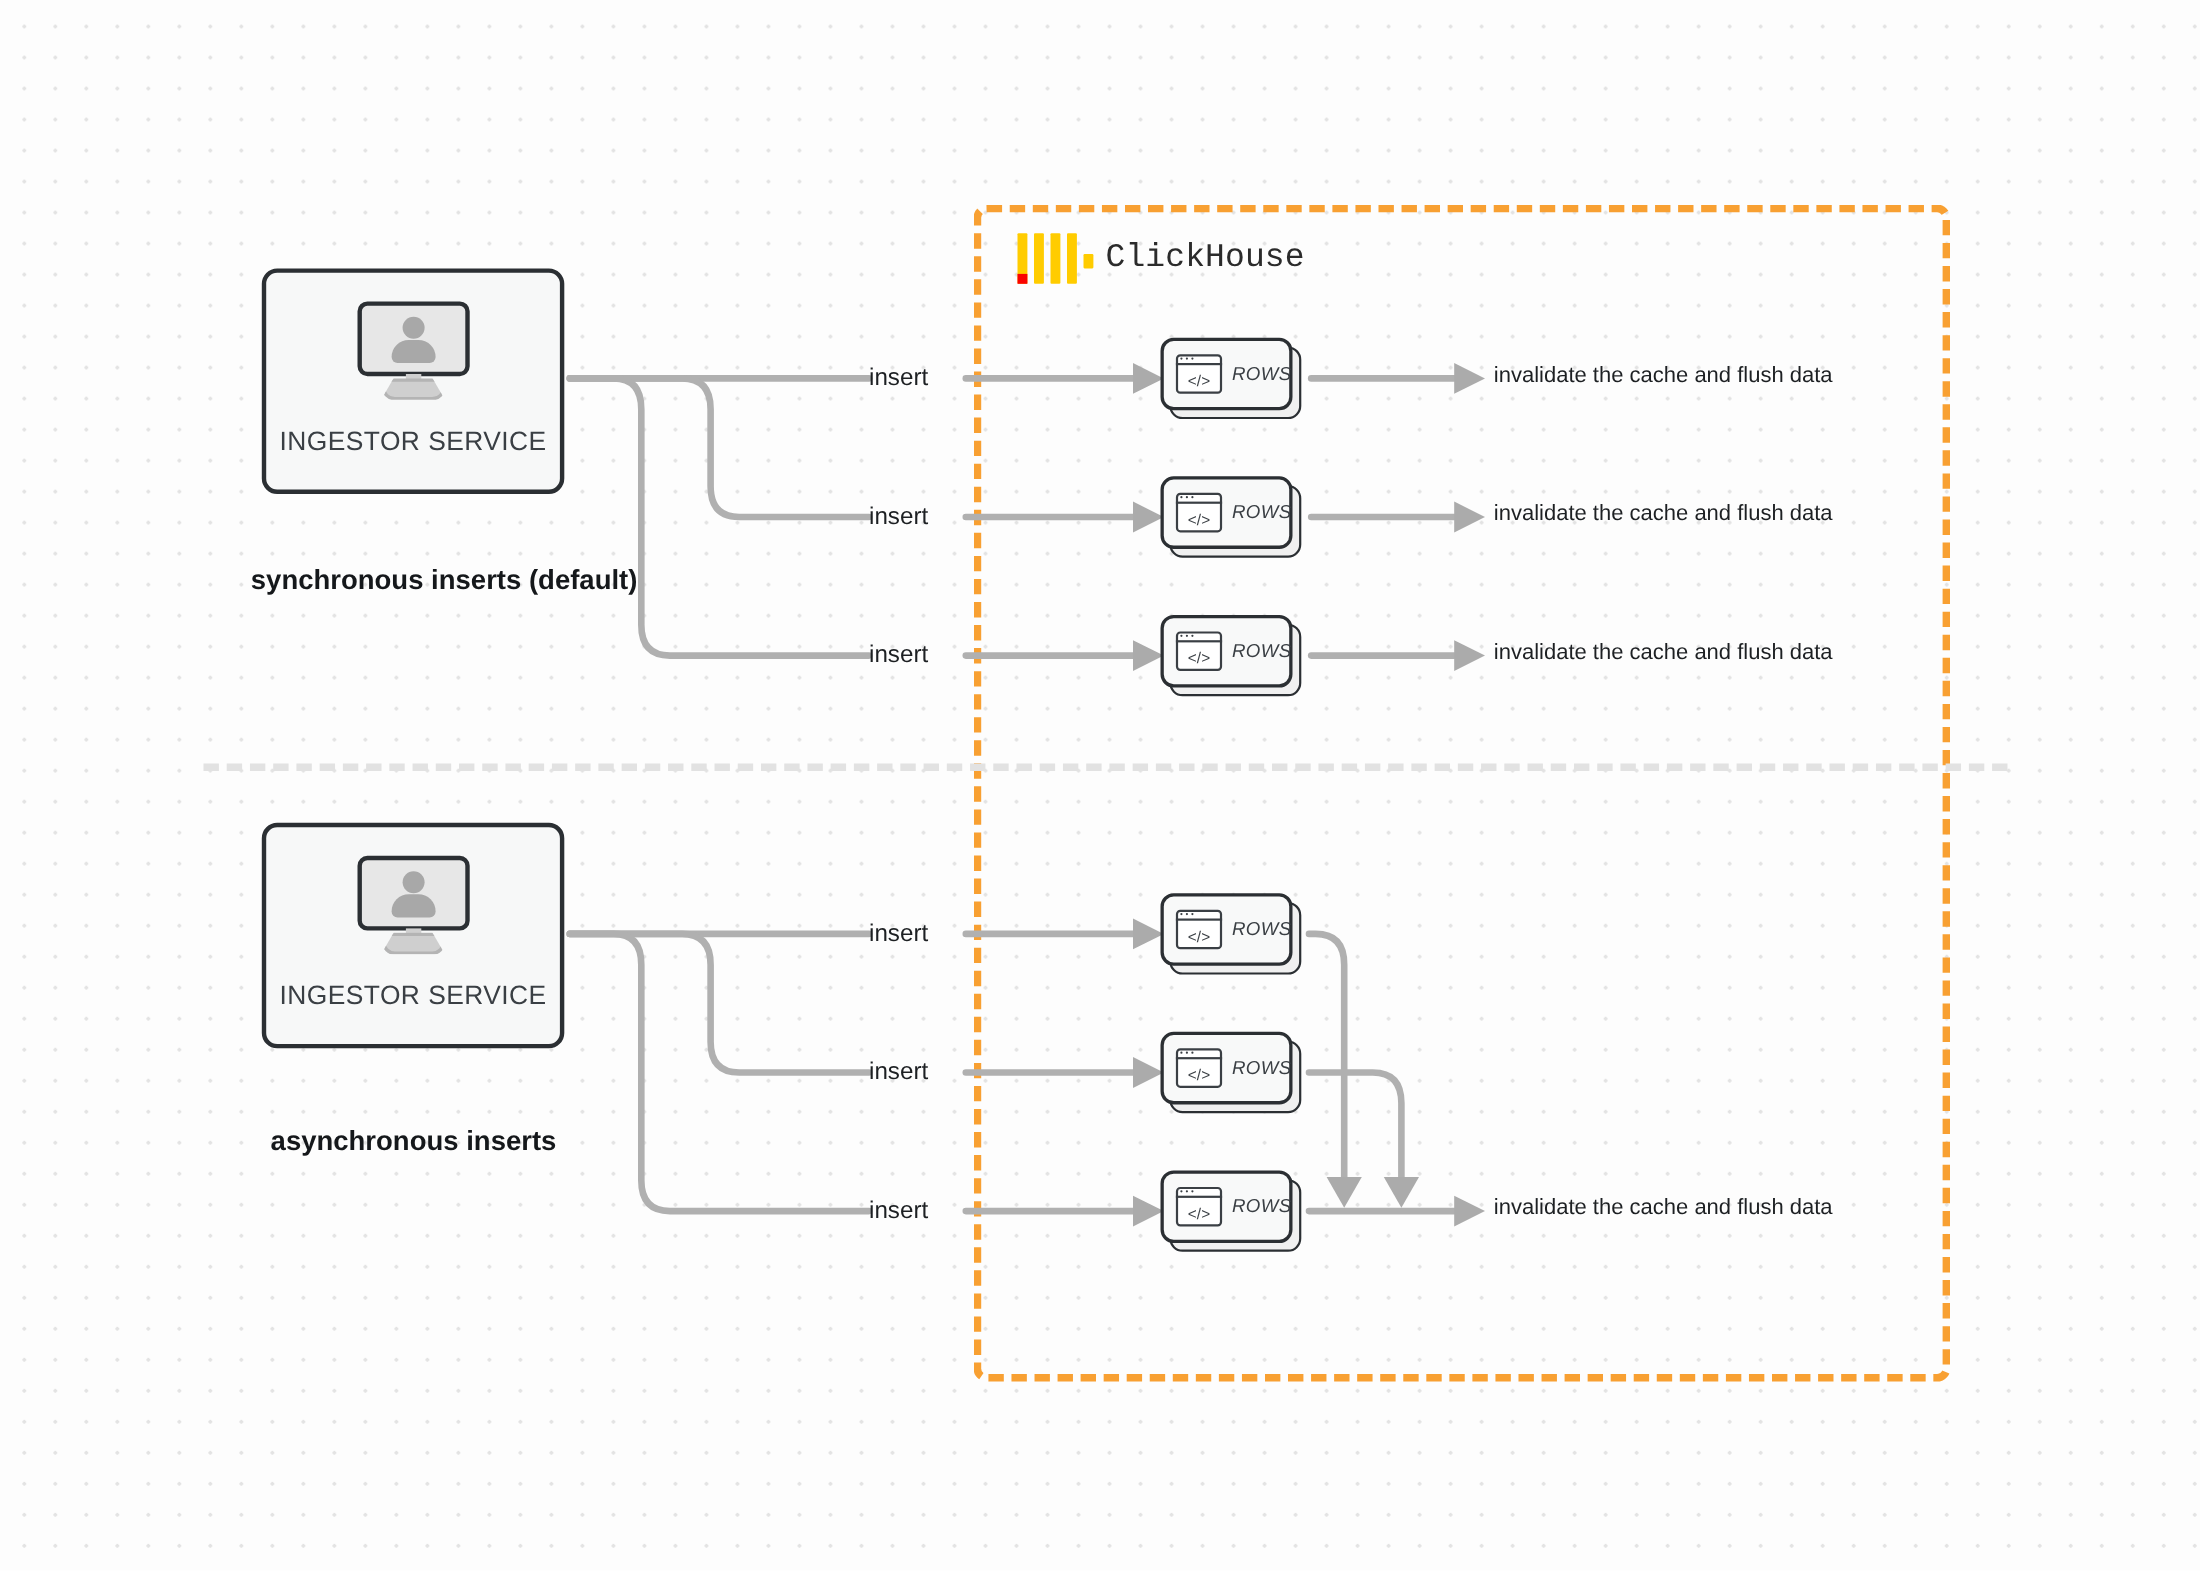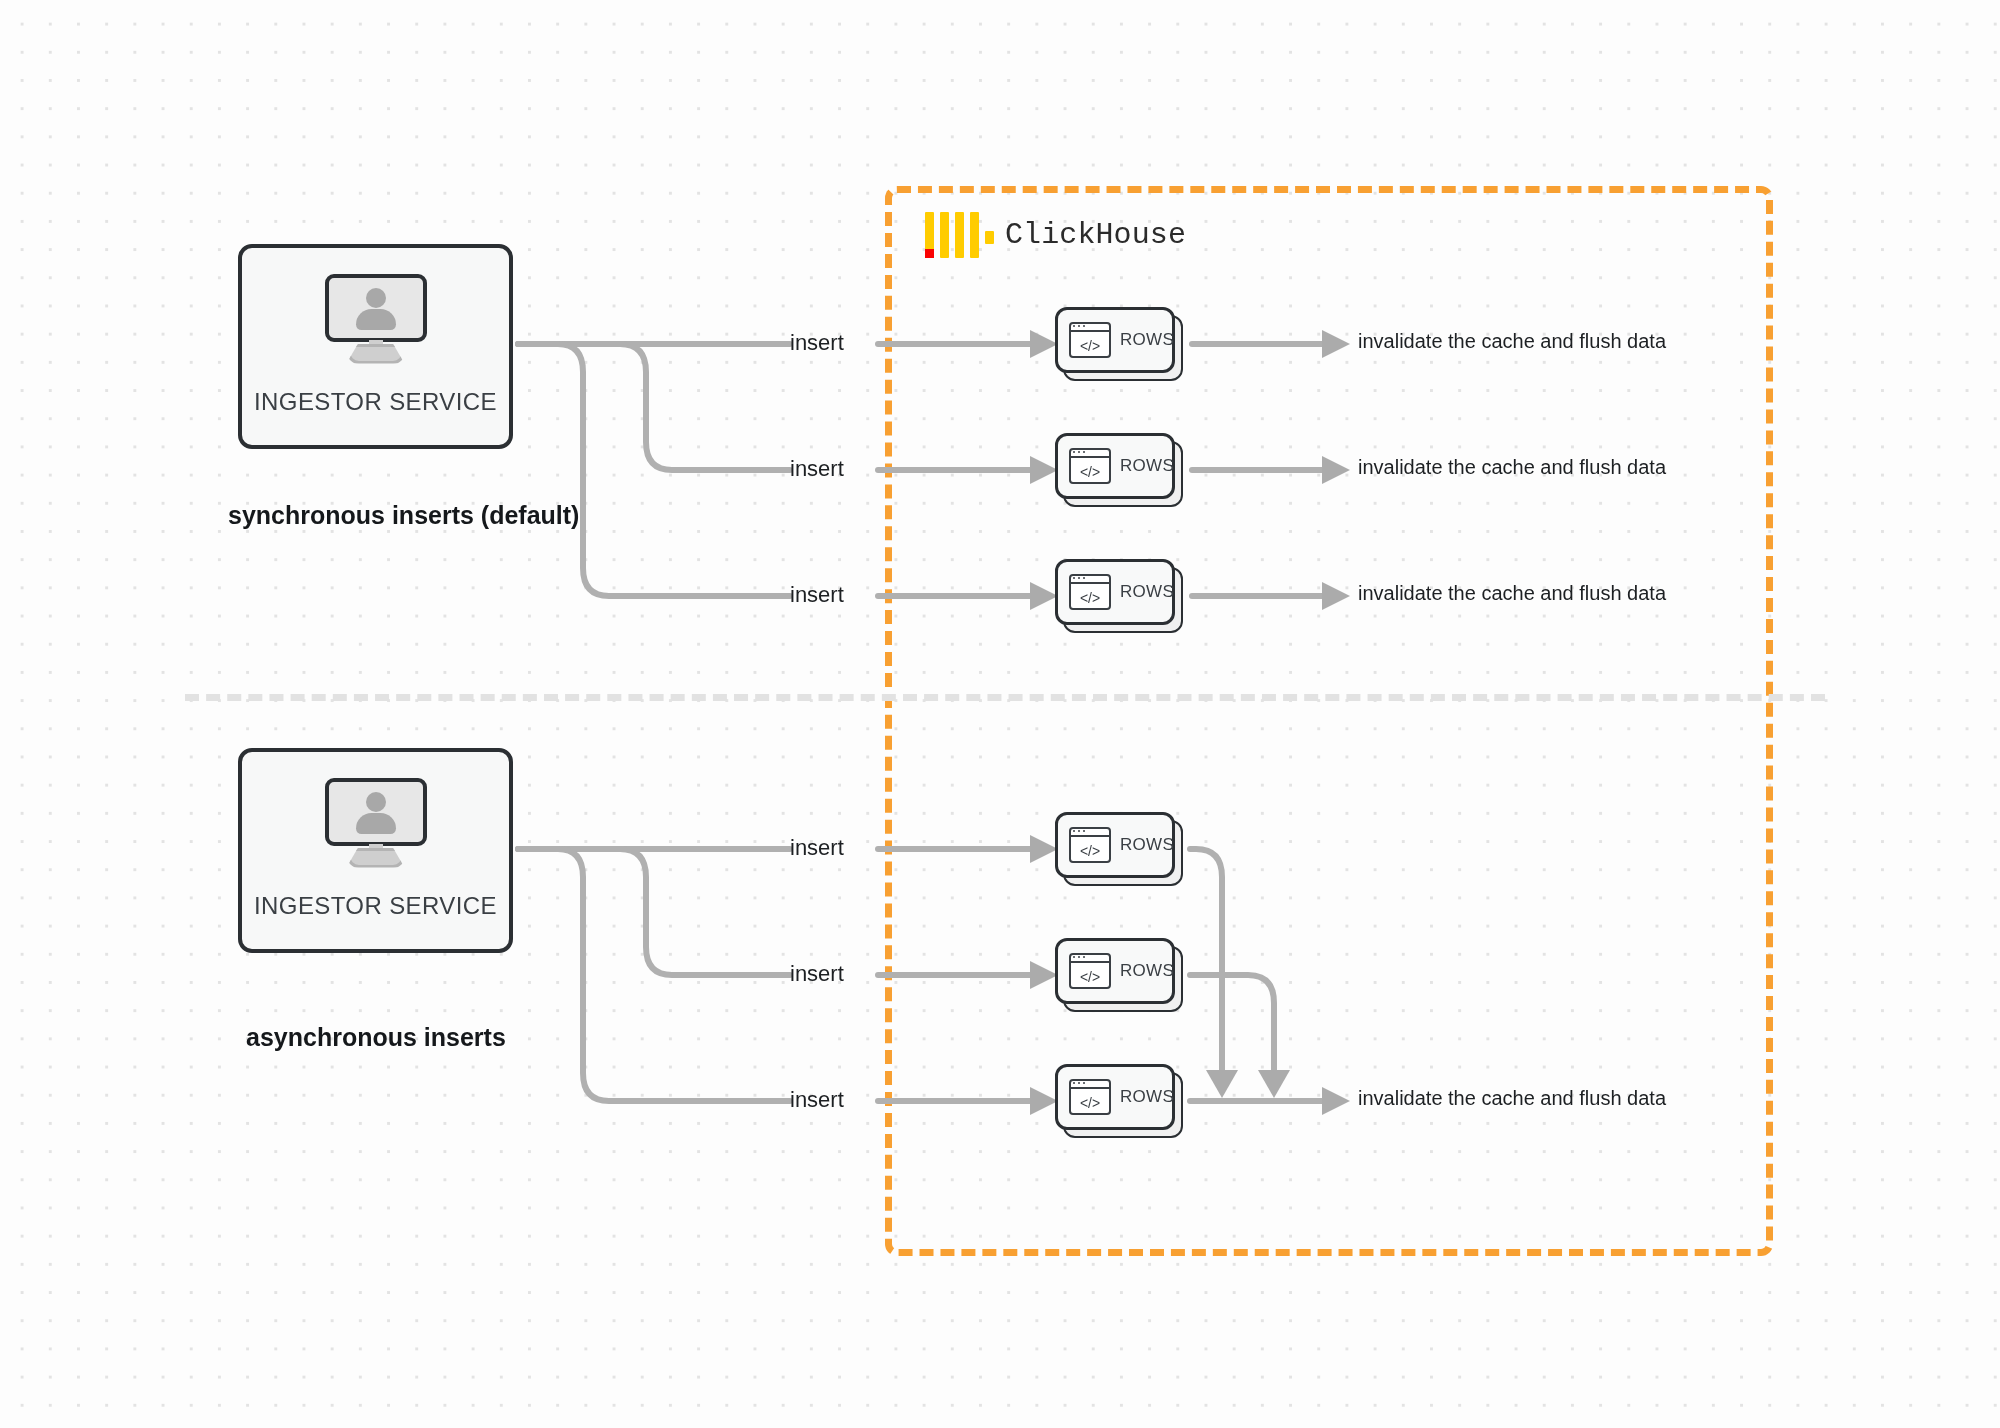--- a/index.html
+++ b/index.html
@@ -153,21 +153,21 @@
     border-bottom: 2px solid #3a3f44;
     display: flex; align-items: center; gap: 2.5px; padding-left: 3.5px;
   }
   .win-icon .dot { width: 2.5px; height: 2.5px; border-radius: 50%; background: #3a3f44; }
   .win-icon .code {
     position: absolute; left: 0; right: 0; top: 11px; bottom: 0;
     display: flex; align-items: center; justify-content: center;
     font-size: 14px; color: #3a3f44; font-family: "Liberation Sans", sans-serif;
   }
   .rows-card .rows-text {
-    font-size: 17px; color: #3a3f44; letter-spacing: .3px;
+    font-size: 17px; font-style: italic; color: #3a3f44; letter-spacing: .3px;
   }
 
   
   .edge-label {
     position: absolute;
     font-size: 20px; color: #1d2023;
     white-space: nowrap;
     z-index: 5;
   }
   .edge-label.insert { font-size: 22px; color: #1d2023; }
@@ -202,21 +202,21 @@
     <span class="monitor">
       <span class="screen"></span>
       <span class="head"></span>
       <span class="body"></span>
       <span class="neck"></span>
       <span class="stand"></span>
     </span>
     <span class="caption">INGESTOR SERVICE</span>
   </div>
 
-  <div class="section-label" style="left:228px; top:501px;">synchronous inserts (default)</div>
+  <div class="section-label" style="left:228px; top:513px;">synchronous inserts (default)</div>
 
   <div class="edge-label insert" style="left:790px; top:330px;">insert</div>
   <div class="edge-label insert" style="left:790px; top:456px;">insert</div>
   <div class="edge-label insert" style="left:790px; top:582px;">insert</div>
 
   <div class="rows-card" style="left:1055px; top:307px;">
     <span class="shadow-layer"></span>
     <span class="front">
       <span class="win-icon">
         <span class="frame"></span>

